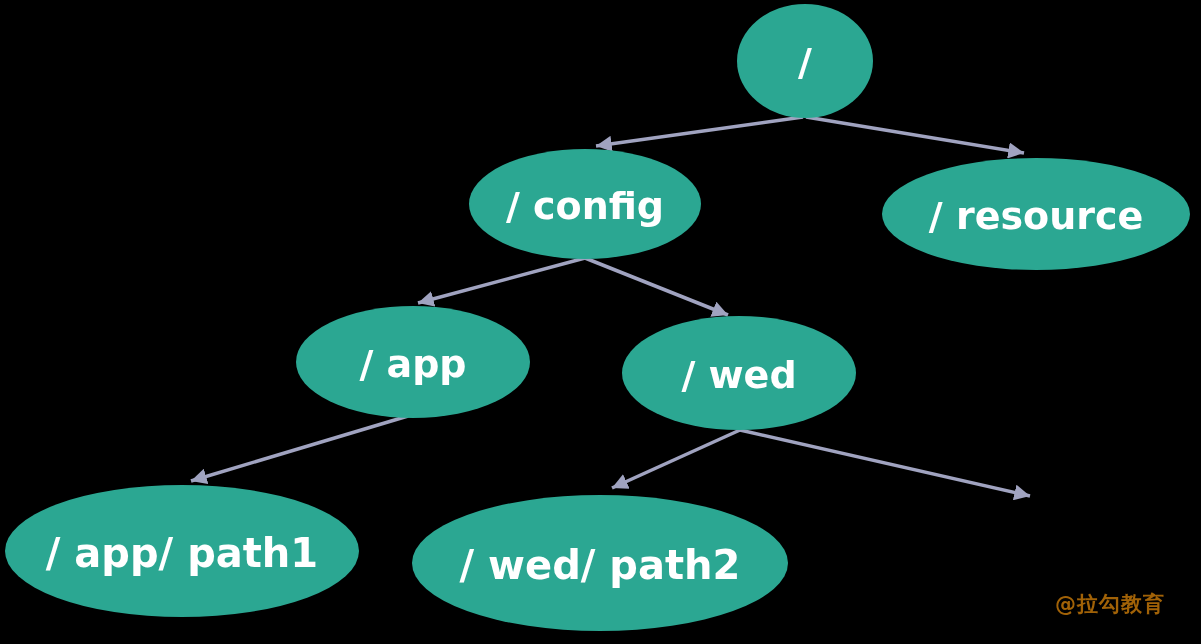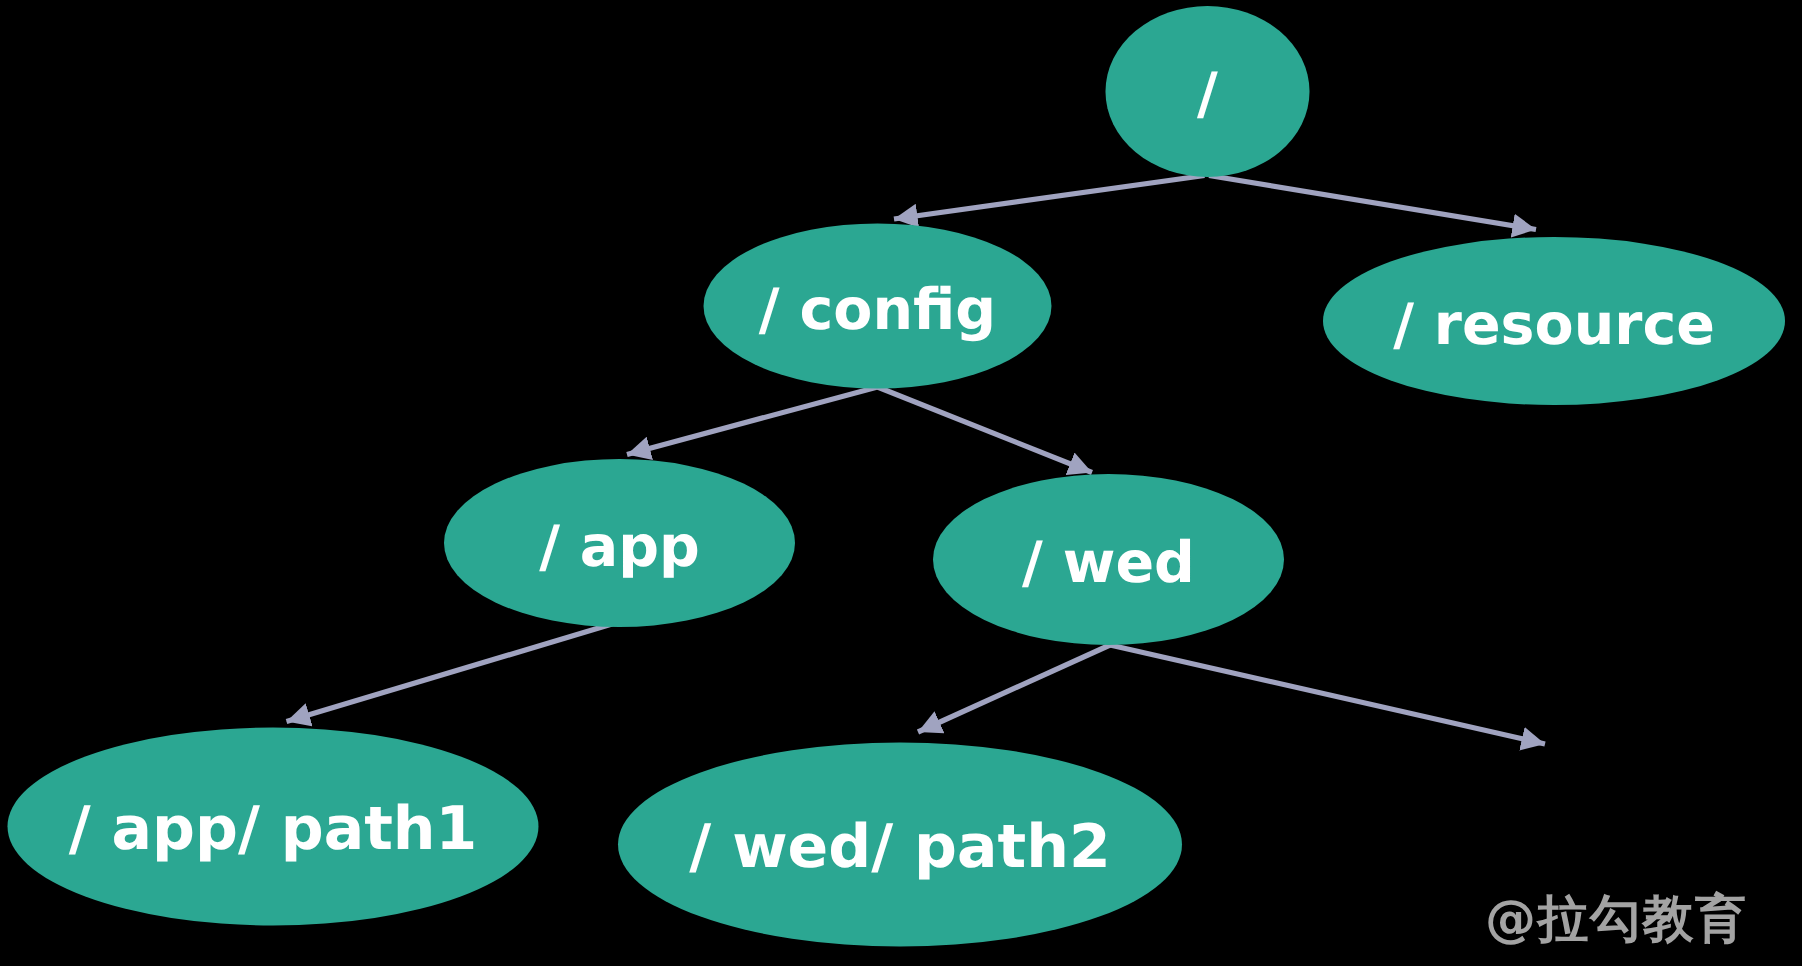--- a/index.html
+++ b/index.html
@@ -35,22 +35,22 @@
     font-size: 38px;
     font-weight: 600;
     text-anchor: middle;
     dominant-baseline: central;
   }
   .node-label.big{ font-size: 40px; }
   .watermark{
     position:absolute;
     top: 590px;
     right: 36px;
-    color: #a3a3a3;
-    font-size: 34px;
+    color: #a16207;
+    font-size: 21px;
     font-weight: bold;
     letter-spacing: 1px;
     text-shadow: 1px 2px 3px rgba(0,0,0,0.9);
     font-family: "DejaVu Sans", "Liberation Sans", sans-serif;
   }
 </style>
 </head>
 <body>
 
 <div class="stage">

